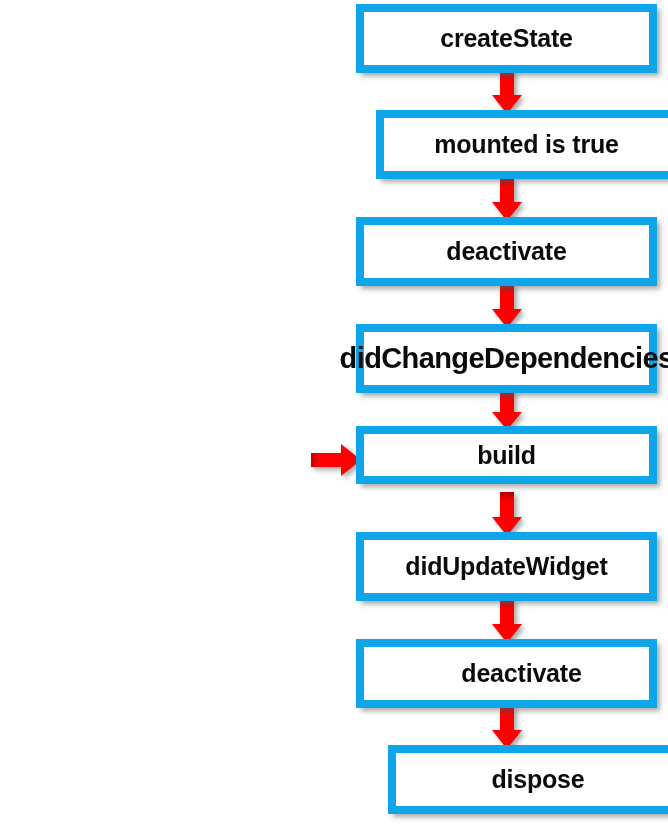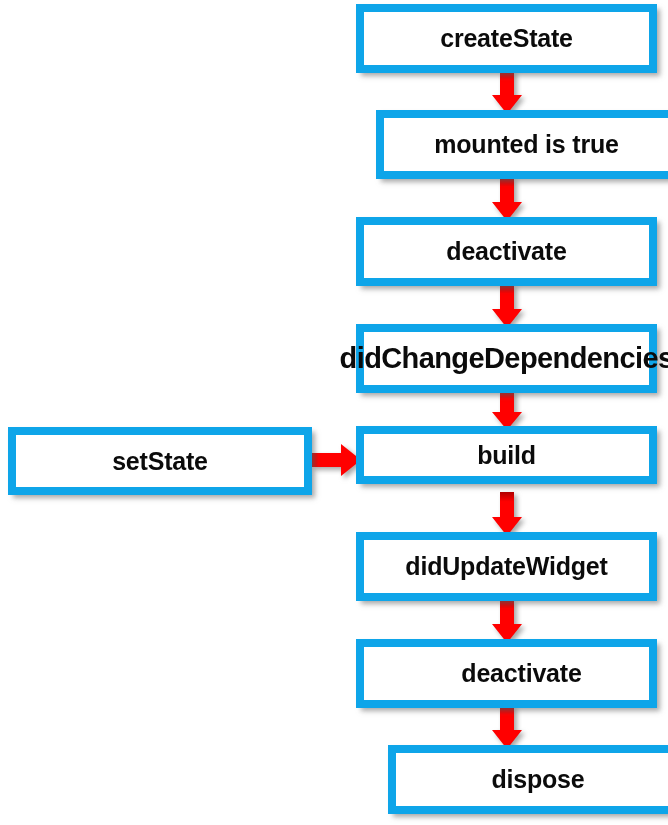--- a/index.html
+++ b/index.html
@@ -178,17 +178,14 @@
   </div>
 
   <div class="node" style="left:356px; top:639px; width:301px; height:69px;padding-left:30px;">
     <span class="label">deactivate</span>
   </div>
 
   <div class="node" style="left:356px; top:745px; width:300px; height:69px;margin-left:32px;">
     <span class="label">dispose</span>
   </div>
 
-  <div class="node" style="left:8px; top:427px; width:304px; height:68px;">
-    <span class="label">setState</span>
-  </div>
 
 </div>
 
 </body></html>

